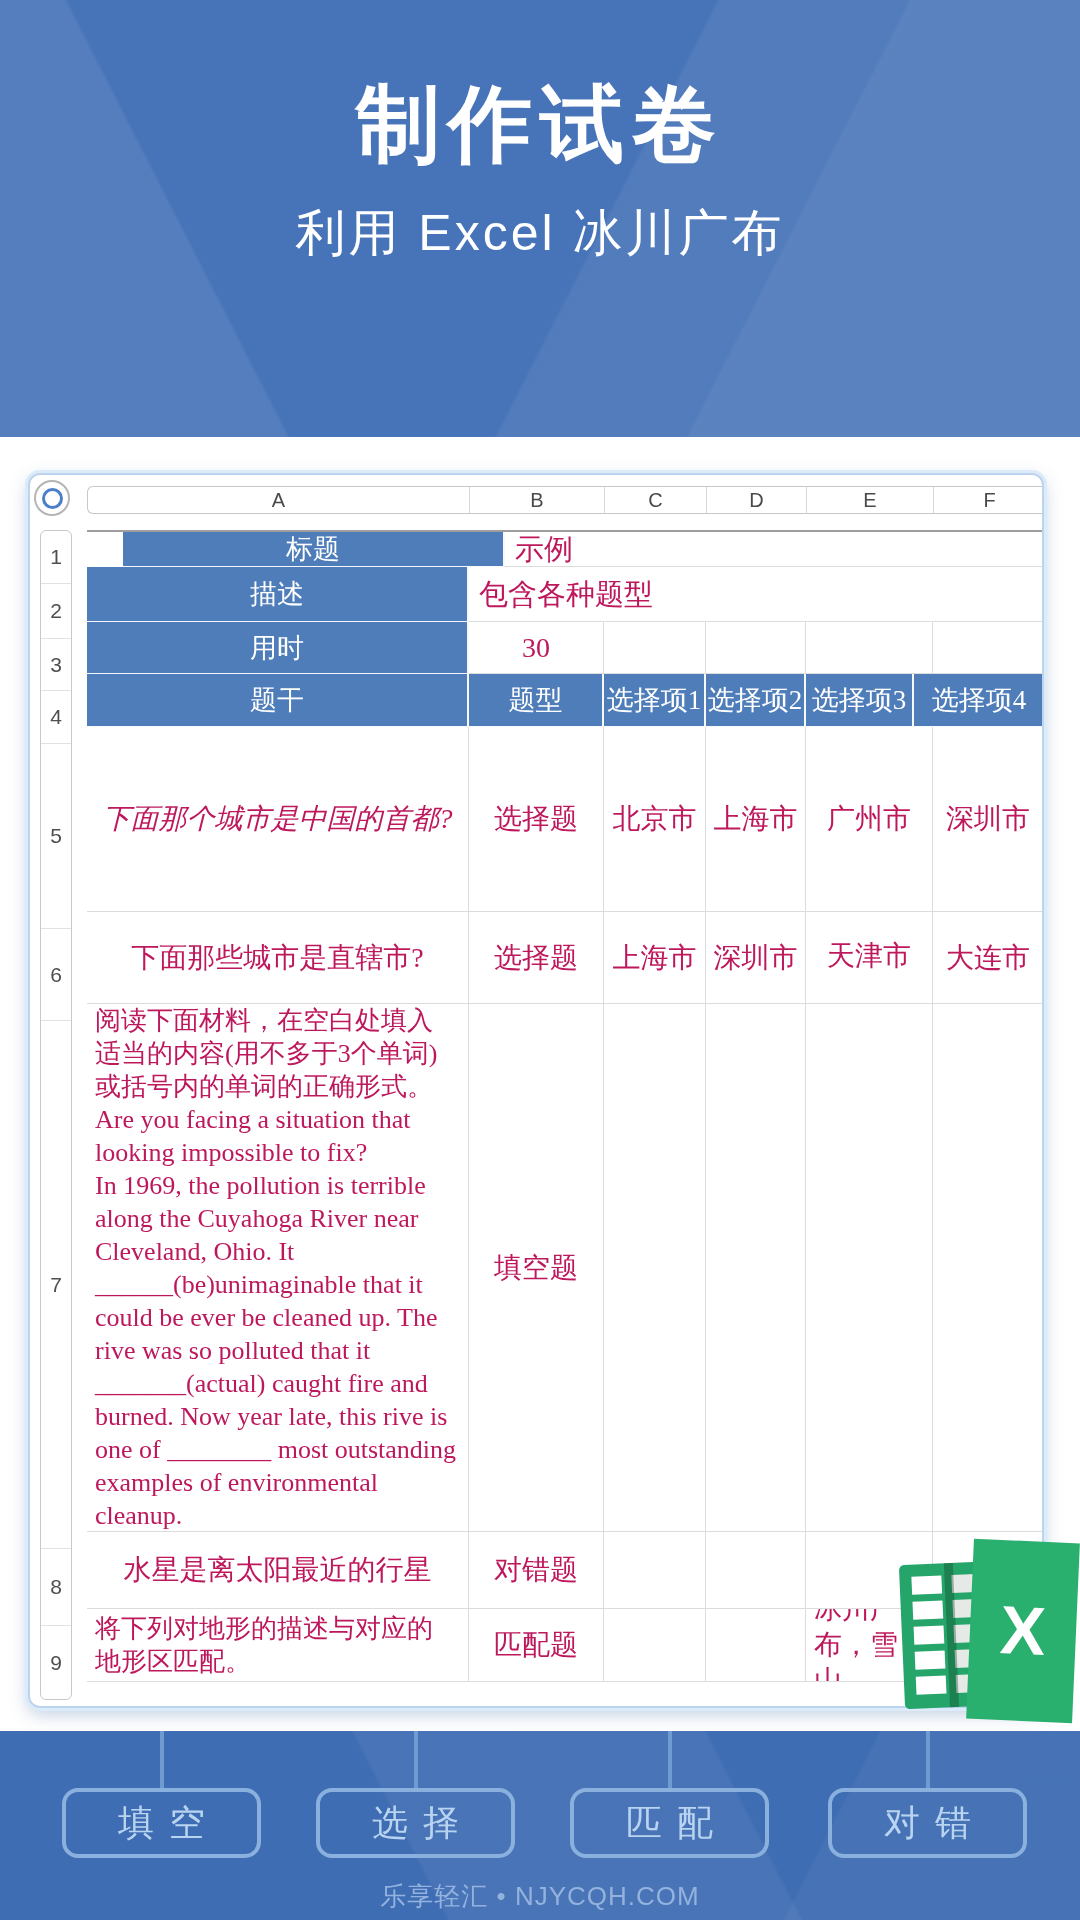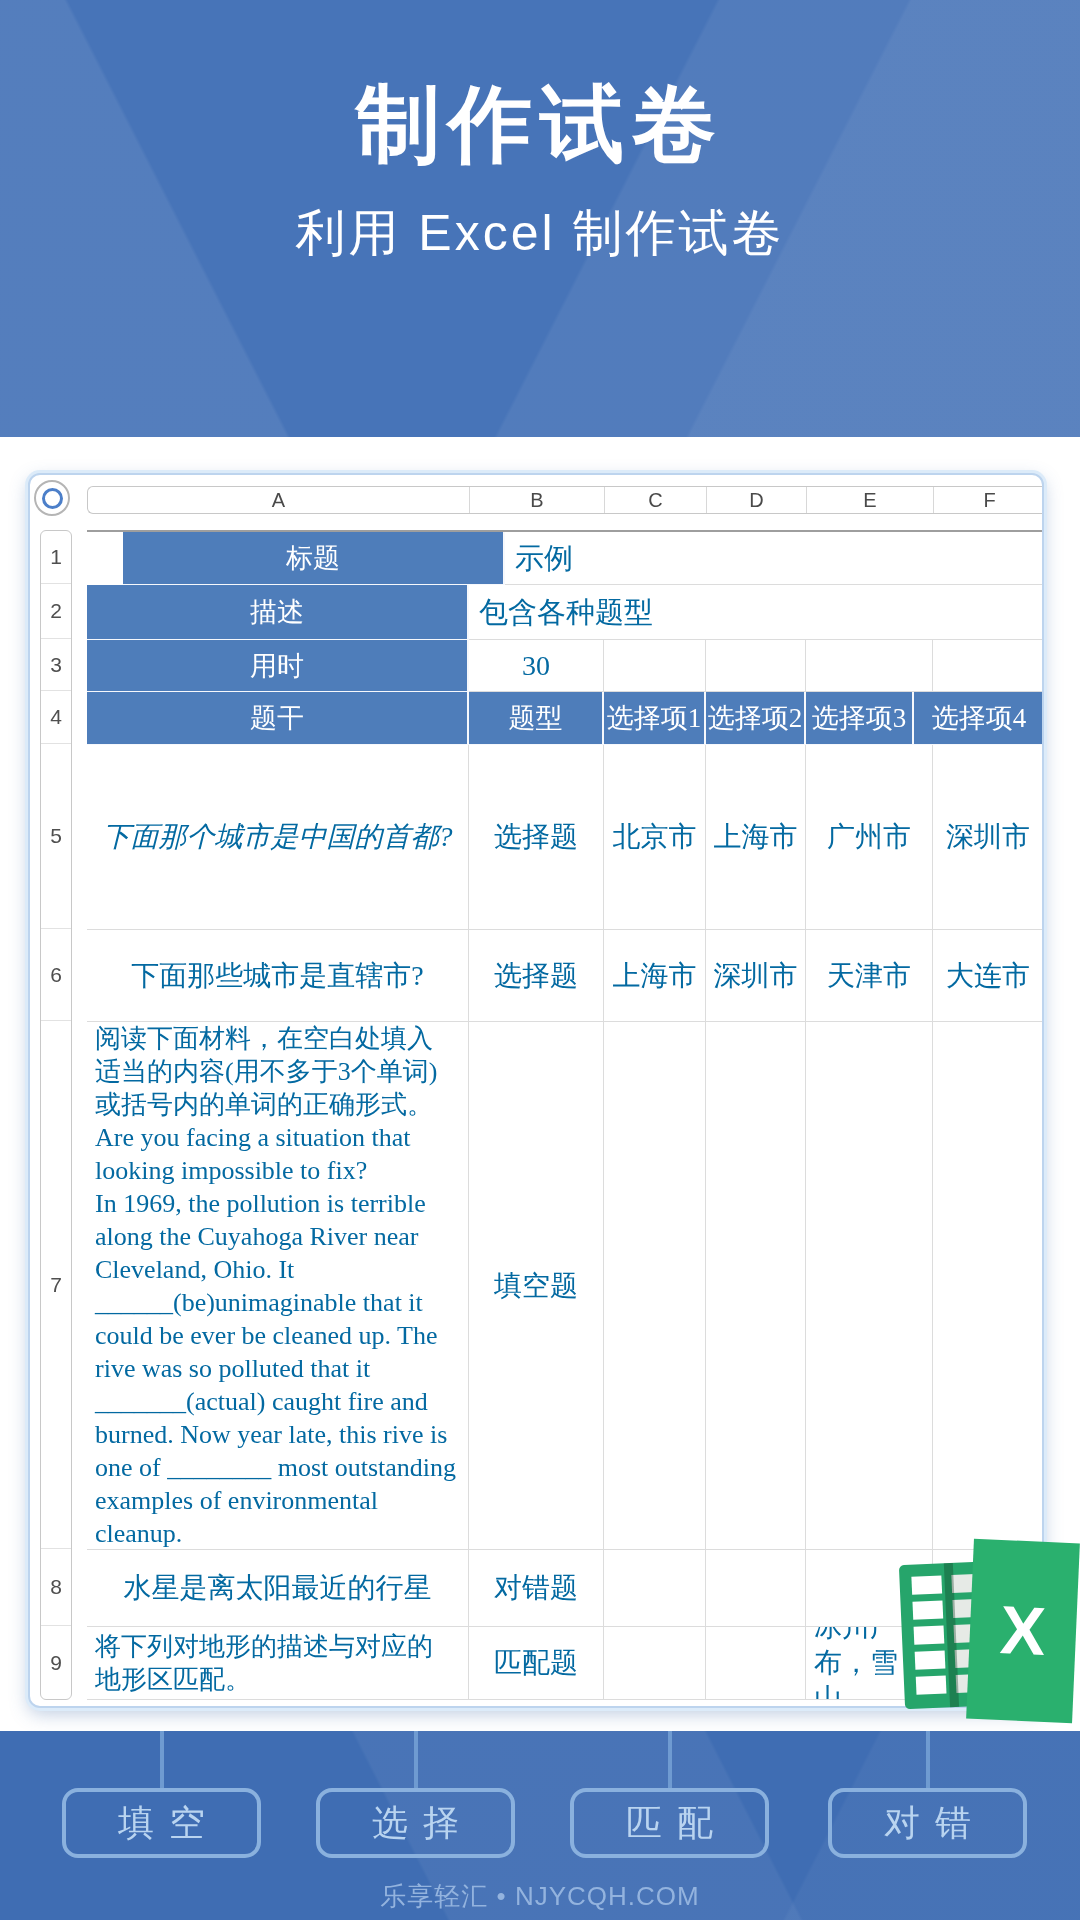--- a/index.html
+++ b/index.html
@@ -28,21 +28,21 @@
     color:#4a4a4a;border-right:1px solid #d8d8d8;box-sizing:border-box;}
   .colh:last-child{border-right:none;}
   .row-headers{position:absolute;left:10px;top:55px;width:30px;border:1px solid var(--hdr-border,#c8c8c8);
     border-radius:6px;background:#fff;}
   .rowh{display:flex;align-items:center;justify-content:center;font-size:21px;color:#4f4f4f;
     border-bottom:1px solid #e2e2e2;box-sizing:border-box;}
   .rowh:last-child{border-bottom:none;}
   .grid{position:absolute;left:57px;top:55px;width:957px;border-top:2px solid var(--grid-top,#9e9e9e);}
   .grow{display:flex;}
   .cell{flex:0 0 auto;height:100%;box-sizing:border-box;display:flex;align-items:center;justify-content:center;
-    font-family:"Liberation Serif","DejaVu Serif",serif;font-size:28px;color:#0369a1;
+    font-family:"Liberation Serif","DejaVu Serif",serif;font-size:28px;color:#be185d;
     border-right:1px solid var(--grid-line,#dcdcdc);border-bottom:1px solid var(--grid-line,#dcdcdc);
     overflow:hidden;text-align:center;line-height:36px;}
   .cell.blue{background:var(--cell-blue,#4e7dba);color:#fff;font-size:27px;
     border-right:2px solid rgba(255,255,255,.95);border-bottom:1px solid rgba(255,255,255,.95);}
   .cell.al{justify-content:flex-start;text-align:left;padding:0 10px 0 8px;white-space:pre-wrap;}
   .cell.sm{font-size:26px;line-height:33px;}
   .cell.bg{font-size:29px;padding-left:10px;}
 
   
   .excel-icon{position:absolute;left:898px;top:1537px;width:182px;height:190px;z-index:6;}
@@ -66,21 +66,21 @@
   .credit{position:absolute;left:0;right:0;top:148px;text-align:center;font-size:26px;
     color:var(--credit,#93b3de);letter-spacing:1px;}
 </style>
 </head>
 <body>
 
 <div class="page">
 
   <header class="hero">
     <div class="hero-title">制作试卷</div>
-    <div class="hero-subtitle">利用 Excel 制作试卷</div>
+    <div class="hero-subtitle">利用 Excel 冰川广布</div>
   </header>
 
   <section class="sheet-card">
     <div class="select-all">
       <span class="select-all-inner"></span>
     </div>
     <div class="col-headers">
         <div class="colh" style="width: 382px;">A</div>
         <div class="colh" style="width: 135px;">B</div>
         <div class="colh" style="width: 102px;">C</div>
@@ -93,21 +93,21 @@
         <div class="rowh" style="height: 55px;">2</div>
         <div class="rowh" style="height: 52px;">3</div>
         <div class="rowh" style="height: 53px;">4</div>
         <div class="rowh" style="height: 185px;">5</div>
         <div class="rowh" style="height: 92px;">6</div>
         <div class="rowh" style="height: 528px;">7</div>
         <div class="rowh" style="height: 77px;">8</div>
         <div class="rowh" style="height: 73px;">9</div>
       </div>
     <div class="grid">
-        <div class="grow" style="height: 53px; padding-left: 36px;">
+        <div class="grow" style="height: 35px; padding-left: 36px;">
           <div class="cell blue" style="width: 382px;">标题</div>
           <div class="cell al bg" style="width: 575px;">示例</div>
         </div>
         <div class="grow" style="height: 55px;">
           <div class="cell blue" style="width: 382px;">描述</div>
           <div class="cell al bg" style="width: 575px;">包含各种题型</div>
         </div>
         <div class="grow" style="height: 52px;">
           <div class="cell blue" style="width: 382px;">用时</div>
           <div class="cell" style="width: 135px;">30</div>
@@ -130,21 +130,21 @@
           <div class="cell" style="width: 102px;">北京市</div>
           <div class="cell" style="width: 100px;">上海市</div>
           <div class="cell" style="width: 127px;">广州市</div>
           <div class="cell" style="width: 111px;">深圳市</div>
         </div>
         <div class="grow" style="height: 92px;">
           <div class="cell" style="width: 382px;">下面那些城市是直辖市?</div>
           <div class="cell" style="width: 135px;">选择题</div>
           <div class="cell" style="width: 102px;">上海市</div>
           <div class="cell" style="width: 100px;">深圳市</div>
-          <div class="cell" style="width: 127px;">天津市</div>
+          <div class="cell" style="width: 127px; font-family: Liberation Mono, monospace;">天津市</div>
           <div class="cell" style="width: 111px;">大连市</div>
         </div>
         <div class="grow" style="height: 528px;">
           <div class="cell al sm" style="width: 382px;">阅读下面材料，在空白处填入适当的内容(用不多于3个单词)或括号内的单词的正确形式。
 Are you facing a situation that looking impossible to fix?
 In 1969, the pollution is terrible along the Cuyahoga River near Cleveland, Ohio. It ______(be)unimaginable that it could be ever be cleaned up. The rive was so polluted that it _______(actual) caught fire and burned. Now year late, this rive is one of ________ most outstanding examples of environmental cleanup.</div>
           <div class="cell" style="width: 135px;">填空题</div>
           <div class="cell" style="width: 102px;"></div>
           <div class="cell" style="width: 100px;"></div>
           <div class="cell" style="width: 127px;"></div>

